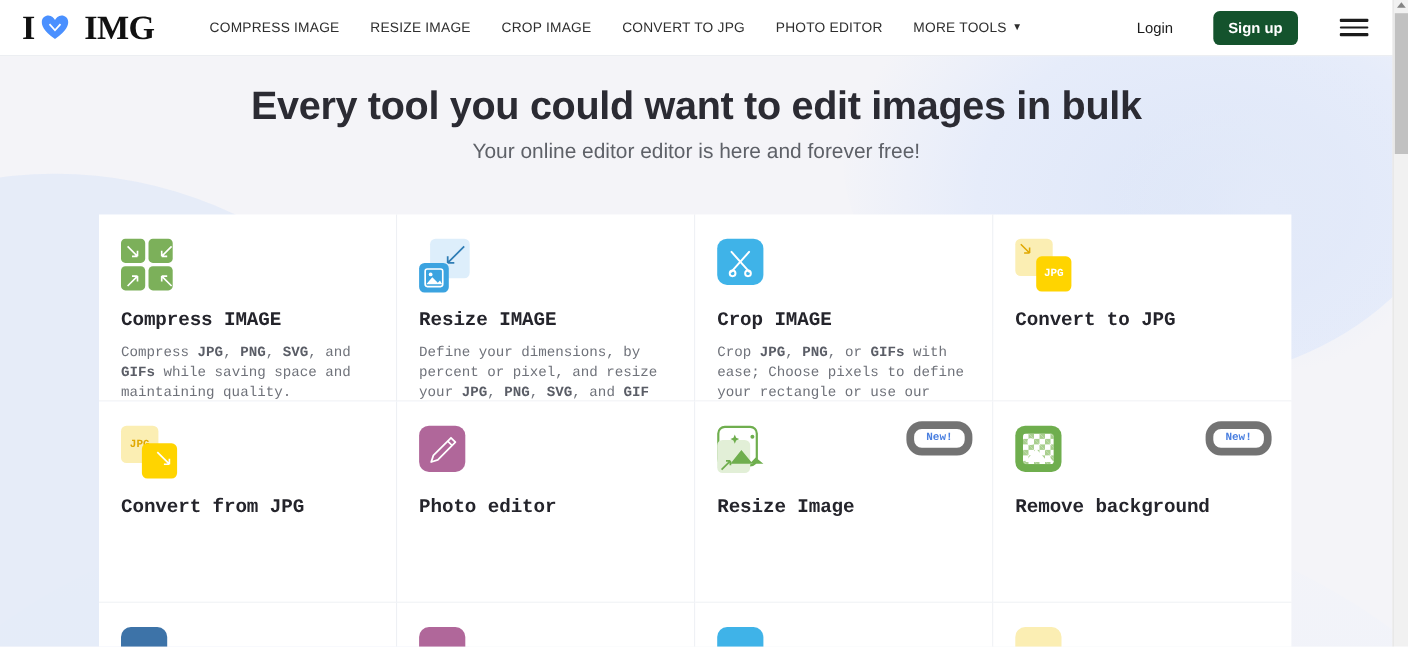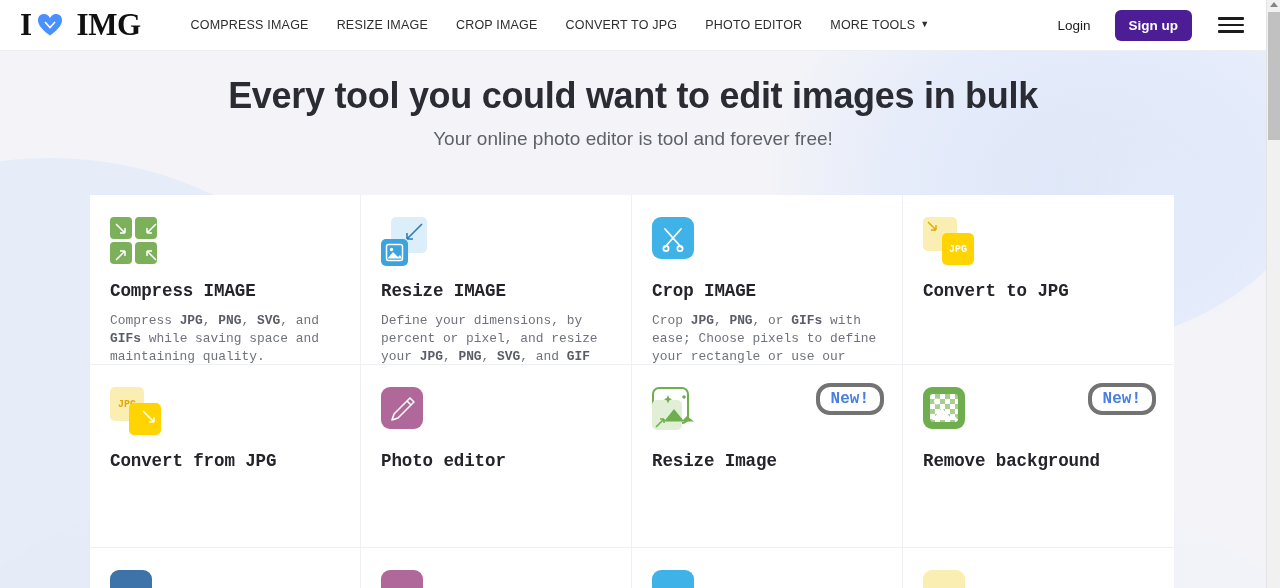--- a/index.html
+++ b/index.html
@@ -38,23 +38,23 @@
   .logo .l-img { font-family:"Liberation Serif", serif; font-weight:bold; font-size:31px; margin-left:12px;}
   .heart { width:26px; height:24px; margin:0 2px 0 5px; position:relative; display:inline-block; }
   .heart svg { display:block; }
 
   .nav { display:flex; align-items:center; margin-left:50px; gap:0px; }
   .nav a { font-size:12.5px; color:#2e2e2e; text-decoration:none; letter-spacing:.2px;
            padding:6px 14px; white-space:nowrap; cursor:pointer; }
   .nav a:first-child { padding-left:0; }
   .caret { display:inline-block; margin-left:5px; font-size:9px; vertical-align:2px; }
 
-  .hright { margin-left:auto; display:flex; align-items:center; margin-right:22px; gap:4px; }
+  .hright { margin-left:auto; display:flex; align-items:center; margin-right:22px; gap:16px; }
   .login { font-size:13.5px; color:#1b1b1b; text-decoration:none; padding:8px 12px; cursor:pointer; }
-  .signup { background:#4c1d95; color:#fff; font-size:13.5px; font-weight:bold;
+  .signup { background:#14532d; color:#fff; font-size:13.5px; font-weight:bold;
             border:none; border-radius:6px; padding:8px 14px; margin-left:8px; cursor:pointer;
             font-family:"Liberation Sans", sans-serif; }
   .burger { margin-left:22px; width:26px; height:20px; display:flex; flex-direction:column;
             justify-content:space-between; cursor:pointer; padding:2px 0; }
   .burger i { display:block; height:2.6px; background:#1b1b1b; border-radius:1px; }
 
   
   .hero { position:absolute; left:0; top:51px; width:1266px; text-align:center; z-index:5; }
   .hero h1 { margin-top:24px; font-size:36px; font-weight:bold; color:#2b2b33; letter-spacing:-0.3px; }
   .hero p { margin-top:11px; font-size:19px; color:#5e6168; font-weight:400; }
@@ -67,22 +67,22 @@
           cursor:pointer;font-family:Liberation Mono, monospace; }
   .card.r1 { height:170px; }
   .card.r2 { height:183px; }
   .card.r3 { height:60px; }
   .card.c4 { border-right:none; }
   .card.r1 { border-top:none; }
   .card-icon { width:52px; height:50px; position:relative; margin-bottom:14px; }
   .card h3 { font-size:17.5px; font-weight:bold; color:#24242b; letter-spacing:-0.1px; margin-bottom:11px; }
   .card p { font-size:12.9px; line-height:18px; color:#6f727a; }
   .card p b { color:#5a5d66; font-weight:bold; }
-  .badge-new { position:absolute; right:18px; top:18px; border:4px solid #737373;
-               color:#4a7fe0; font-size:16px; font-weight:bold; border-radius:14px;
+  .badge-new { position:absolute; right:18px; top:18px; border:7px solid #737373;
+               color:#4a7fe0; font-size:10px; font-weight:bold; border-radius:14px;
                padding:3px 11px; background:#fff; }
 
   
   .sq { position:absolute; border-radius:4px; }
 
   
   .cmp .sq { width:22px; height:22px; background:#7cb05a; }
   .cmp .a { left:0; top:0; }  .cmp .b { left:25px; top:0; }
   .cmp .c { left:0; top:25px; } .cmp .d { left:25px; top:25px; }
   .cmp svg { position:absolute; }
@@ -173,21 +173,21 @@
       <div class="burger">
           <i></i>
           <i></i>
           <i></i>
         </div>
     </div>
   </div>
 
   <div class="hero">
     <h1>Every tool you could want to edit images in bulk</h1>
-    <p>Your online photo editor is tool and forever free!</p>
+    <p>Your online editor editor is here and forever free!</p>
   </div>
 
   <div class="grid">
 
     <div class="card r1 c1">
       <div class="card-icon cmp">
         <div class="sq a"></div>
           <div class="sq b"></div>
           <div class="sq c"></div>
           <div class="sq d"></div>

